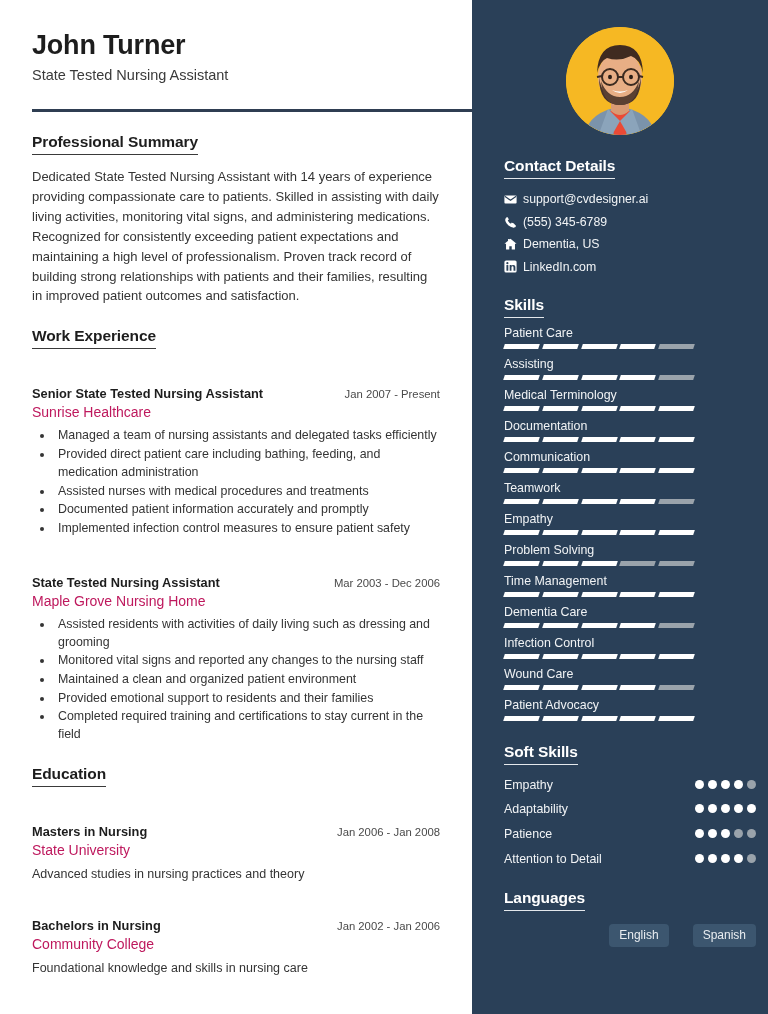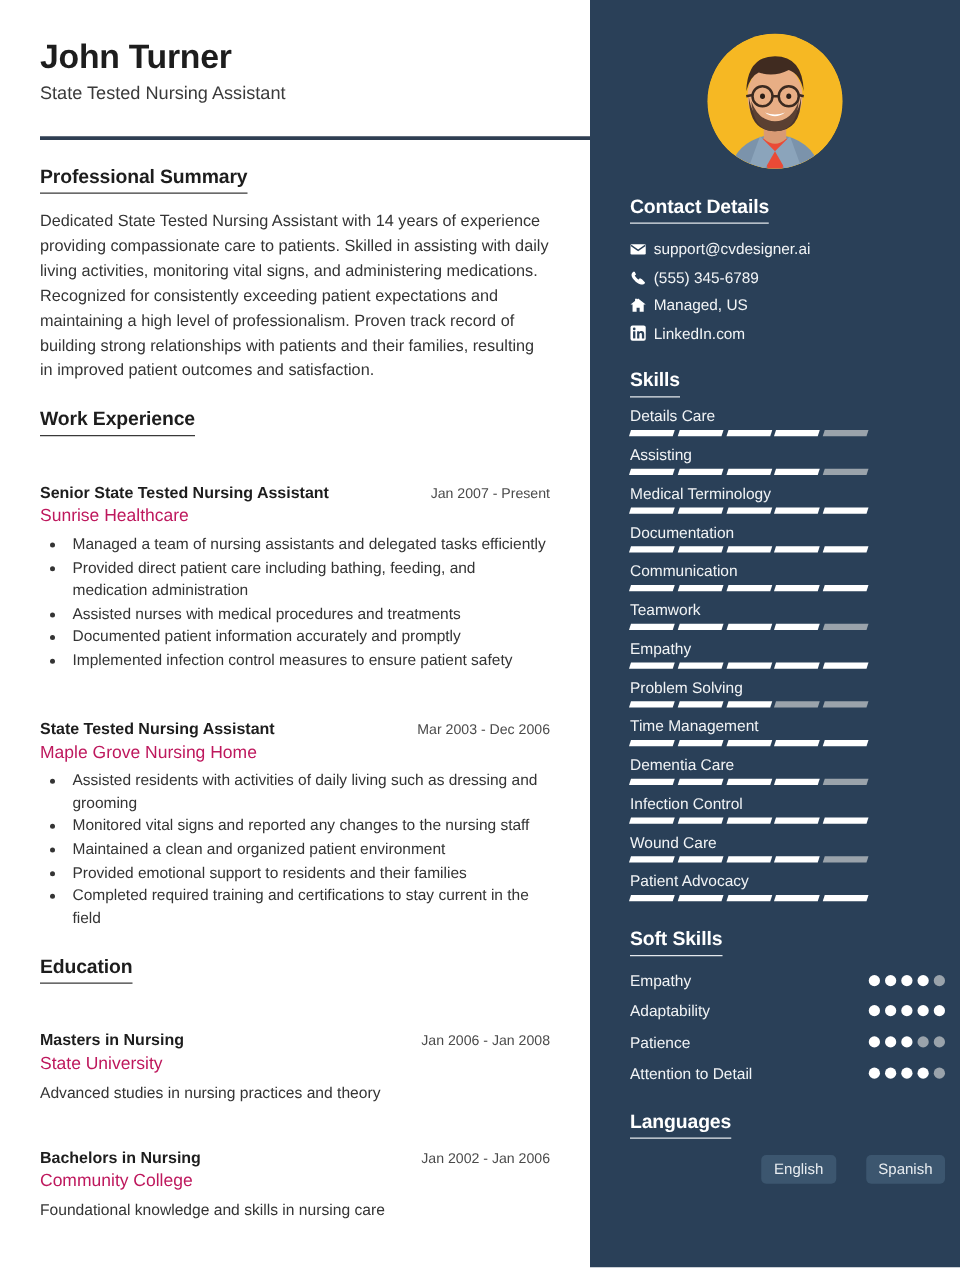--- a/index.html
+++ b/index.html
@@ -241,41 +241,41 @@
               </span>
      <span class="c-text">(555) 345-6789</span>
             </div>
             <div class="contact-item">
               <span class="c-icon">
                 <svg width="13" height="13" viewBox="0 0 16 16" fill="currentColor">
                   <path d="M8 1L0.5 7h2v7h4V10h3v4h4V7h2z"></path>
                   <path d="M5 1.2h2v2L5 4.6z"></path>
                 </svg>
               </span>
-     <span class="c-text">Managed, US</span>
+     <span class="c-text">Dementia, US</span>
             </div>
             <div class="contact-item">
               <span class="c-icon">
                 <svg width="13" height="13" viewBox="0 0 16 16" fill="currentColor">
                   <rect x="0.5" y="0.5" width="15" height="15" rx="2"></rect>
                   <rect x="3" y="6.2" width="2.3" height="7" fill="#2a4058"></rect>
                   <circle cx="4.15" cy="3.9" r="1.35" fill="#2a4058"></circle>
                   <path d="M7 6.2h2.2v1c.4-.7 1.2-1.2 2.2-1.2 1.6 0 2.6 1 2.6 3v4.2h-2.3V9.4c0-1-.4-1.6-1.2-1.6s-1.3.6-1.3 1.6v3.8H7z" fill="#2a4058"></path>
                 </svg>
               </span>
      <span class="c-text">LinkedIn.com</span>
             </div>
           </div>
       </div>
 
       <div class="side-section">
         <div class="side-heading">Skills</div>
         <div id="skills-list">
             <div class="skill">
-              <div class="skill-name">Details Care</div>
+              <div class="skill-name">Patient Care</div>
      <div class="bar">
                 <span class="seg"></span>
                 <span class="seg"></span>
                 <span class="seg"></span>
                 <span class="seg"></span>
                 <span class="seg off"></span>
               </div>
             </div>
             <div class="skill">
               <div class="skill-name">Assisting</div>

